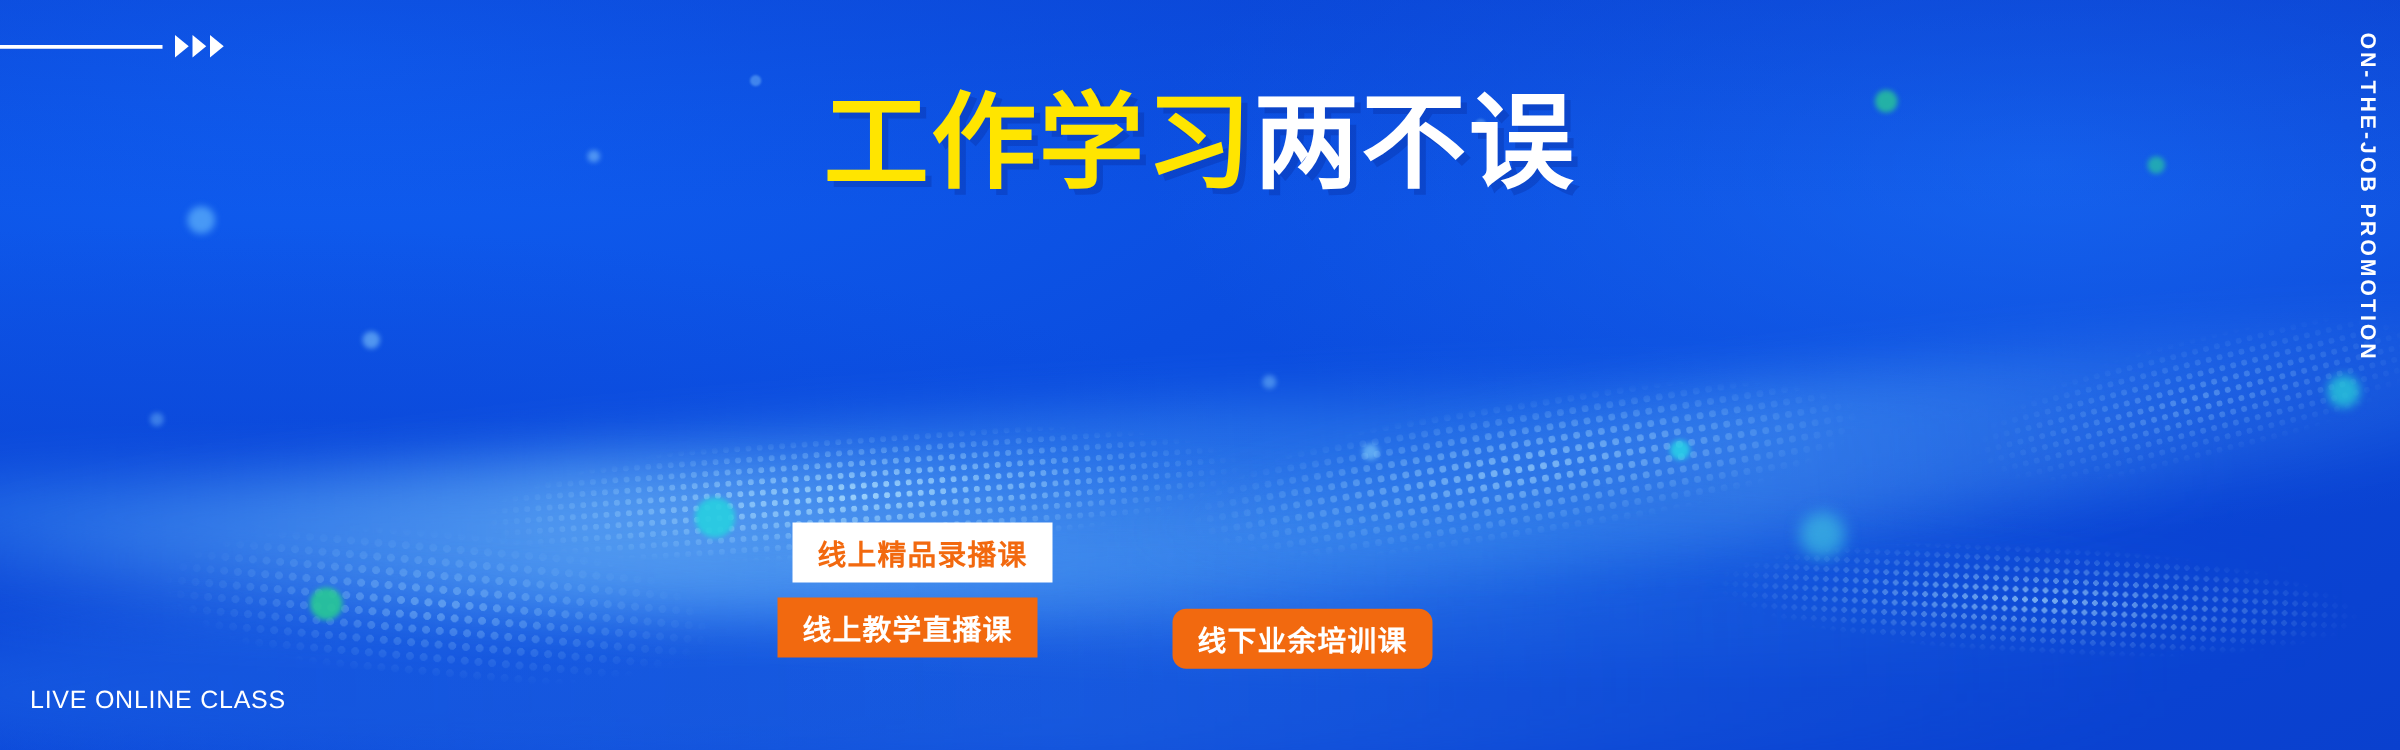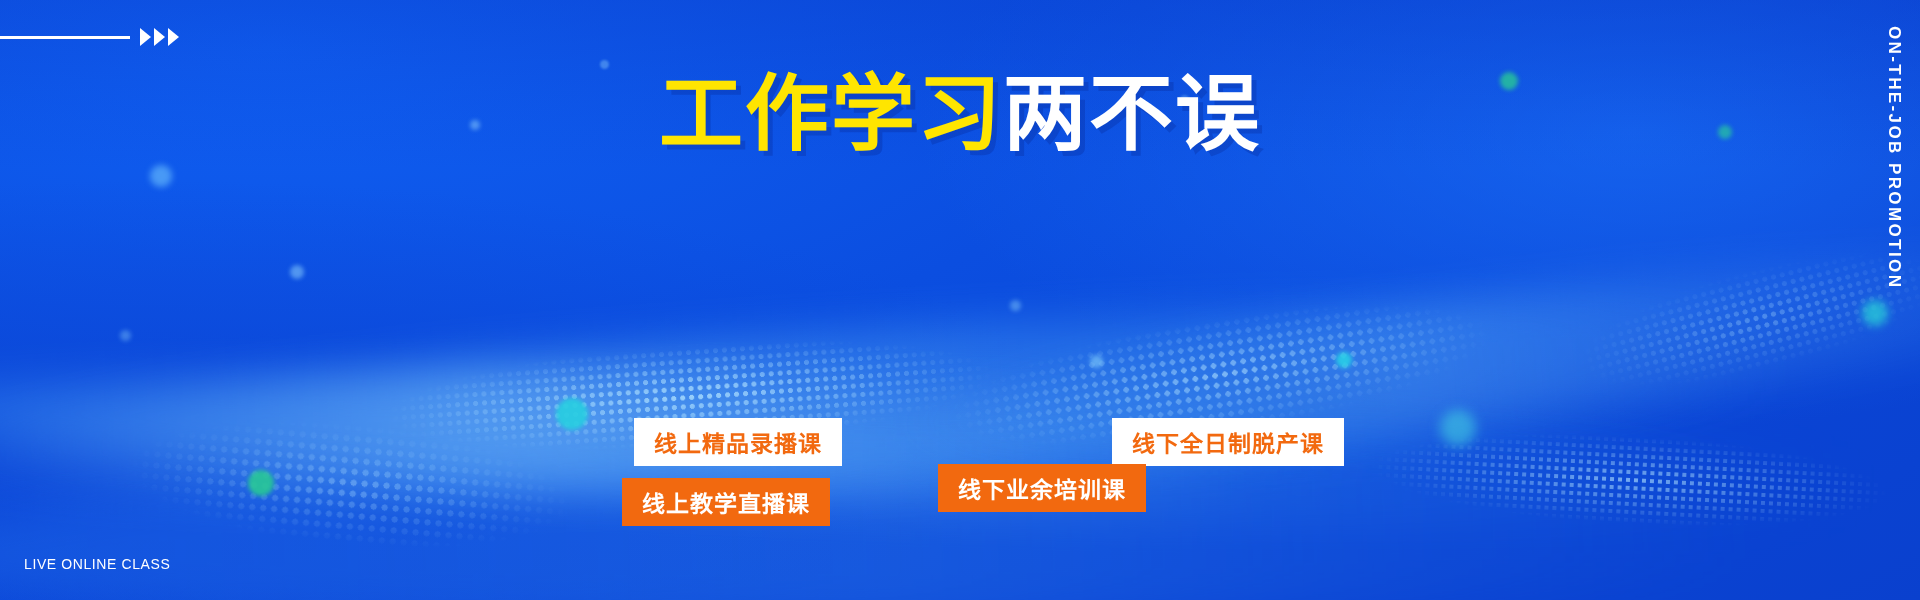--- a/index.html
+++ b/index.html
@@ -99,26 +99,26 @@
   .tags{position:absolute;left:0;top:418px;width:1729px;height:150px;}
   .chip{
     position:absolute;display:flex;align-items:center;justify-content:center;
     font-size:23px;font-weight:700;letter-spacing:1px;white-space:nowrap;
     height:48px;padding:0 20px;}
   .chip.white{background:#ffffff;color:#f2690f;}
   .chip.orange{background:#f2690f;color:#ffffff;}
   .chip-0{left:634px;top:0px;}
   .chip-1{left:1112px;top:0px;}
   .chip-2{left:622px;top:60px;justify-content:center;}
-  .chip-3{left:938px;top:46px;}
+  .chip-3{left:938px;top:69px;border-radius:11px;}
 
   
   .kicker{
     position:absolute;left:24px;bottom:28px;
-    font-size:14px;letter-spacing:.6px;color:#ffffff;font-weight:400;}
+    font-size:20px;letter-spacing:.6px;color:#ffffff;font-weight:400;}
 </style>
 </head>
 <body>
 
 <div class="banner">
 
   <div class="wash-a"></div>
   <div class="wash-b"></div>
   <div class="wash-c"></div>
 
@@ -165,23 +165,20 @@
   <div class="vlabel">ON-THE-JOB PROMOTION</div>
 
   <div class="headline">
     <div class="hl-line hl-1"><span class="ink-y">工作学习</span><span class="ink-w">两不误</span></div>
   </div>
 
   <div class="tags" id="tag-layer">
       <div class="chip white chip-0">
         <span>线上精品录播课</span>
       </div>
-      <div class="chip white chip-1">
-        <span>线下全日制脱产课</span>
-      </div>
       <div class="chip orange chip-2">
         <span>线上教学直播课</span>
       </div>
       <div class="chip orange chip-3">
         <span>线下业余培训课</span>
       </div>
     </div>
 
   <div class="kicker">LIVE ONLINE CLASS</div>
 

